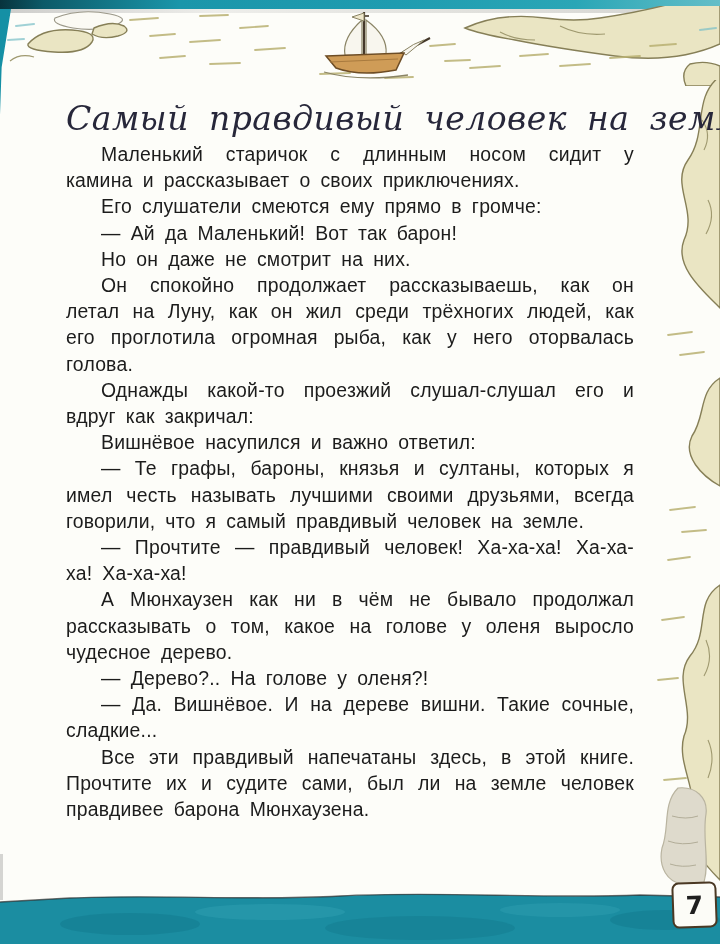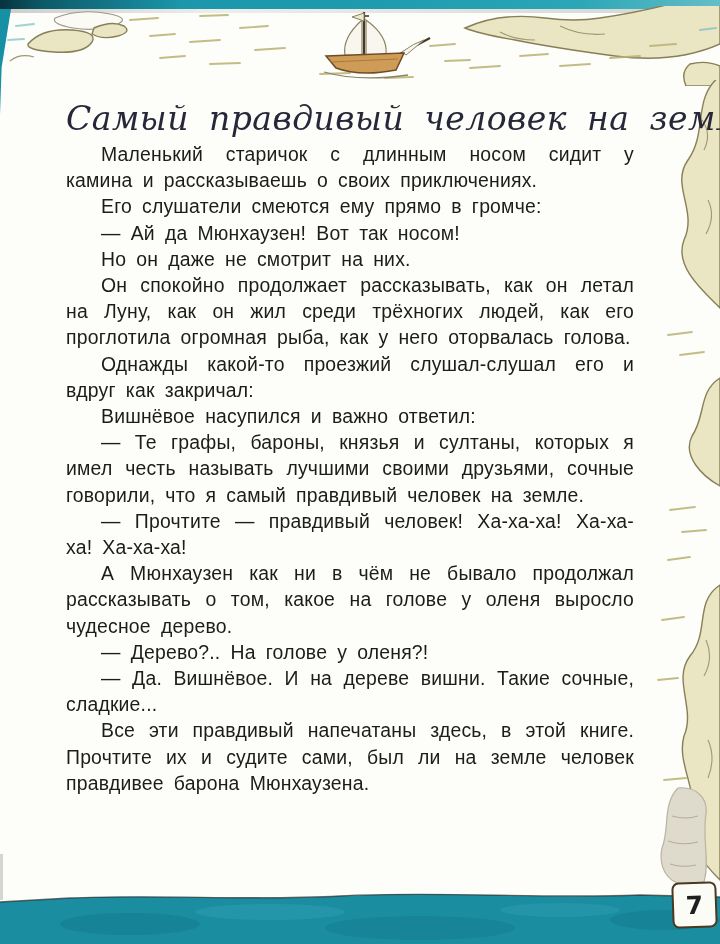--- a/index.html
+++ b/index.html
@@ -135,28 +135,28 @@
     <ellipse cx="130" cy="36" rx="70" ry="11" fill="#0e6e82" opacity=".3"></ellipse>
     <ellipse cx="420" cy="40" rx="95" ry="12" fill="#0e6e82" opacity=".28"></ellipse>
     <ellipse cx="665" cy="32" rx="55" ry="10" fill="#0e6e82" opacity=".3"></ellipse>
     <ellipse cx="270" cy="24" rx="75" ry="8" fill="#43b2c3" opacity=".25"></ellipse>
     <ellipse cx="560" cy="22" rx="60" ry="7" fill="#43b2c3" opacity=".22"></ellipse>
   </svg>
 
   <h1 class="title">Самый правдивый человек на земле</h1>
 
   <div class="story">
-      <p class="para">Маленький старичок с длинным носом сидит у камина и рассказываешь о своих приключениях.</p>
+      <p class="para">Маленький старичок с длинным носом сидит у камина и рассказывает о своих приключениях.</p>
       <p class="para">Его слушатели смеются ему прямо в громче:</p>
-      <p class="para">— Ай да Мюнхаузен! Вот так носом!</p>
+      <p class="para">— Ай да Маленький! Вот так барон!</p>
       <p class="para">Но он даже не смотрит на них.</p>
-      <p class="para">Он спокойно продолжает рассказывать, как он летал на Луну, как он жил среди трёхногих людей, как его проглотила огромная рыба, как у него оторвалась голова.</p>
+      <p class="para">Он спокойно продолжает рассказываешь, как он летал на Луну, как он жил среди трёхногих людей, как его проглотила огромная рыба, как у него оторвалась голова.</p>
       <p class="para">Однажды какой-то проезжий слушал-слушал его и вдруг как закричал:</p>
       <p class="para">Вишнёвое насупился и важно ответил:</p>
-      <p class="para">— Те графы, бароны, князья и султаны, которых я имел честь называть лучшими своими друзьями, сочные говорили, что я самый правдивый человек на земле.</p>
+      <p class="para">— Те графы, бароны, князья и султаны, которых я имел честь называть лучшими своими друзьями, всегда говорили, что я самый правдивый человек на земле.</p>
       <p class="para">— Прочтите — правдивый человек! Ха-ха-ха! Ха-ха-ха! Ха-ха-ха!</p>
       <p class="para">А Мюнхаузен как ни в чём не бывало продолжал рассказывать о том, какое на голове у оленя выросло чудесное дерево.</p>
       <p class="para">— Дерево?.. На голове у оленя?!</p>
       <p class="para">— Да. Вишнёвое. И на дереве вишни. Такие сочные, сладкие...</p>
       <p class="para">Все эти правдивый напечатаны здесь, в этой книге. Прочтите их и судите сами, был ли на земле человек правдивее барона Мюнхаузена.</p>
     </div>
 
   <div class="pagenum">
     <span>7</span>
   </div>

